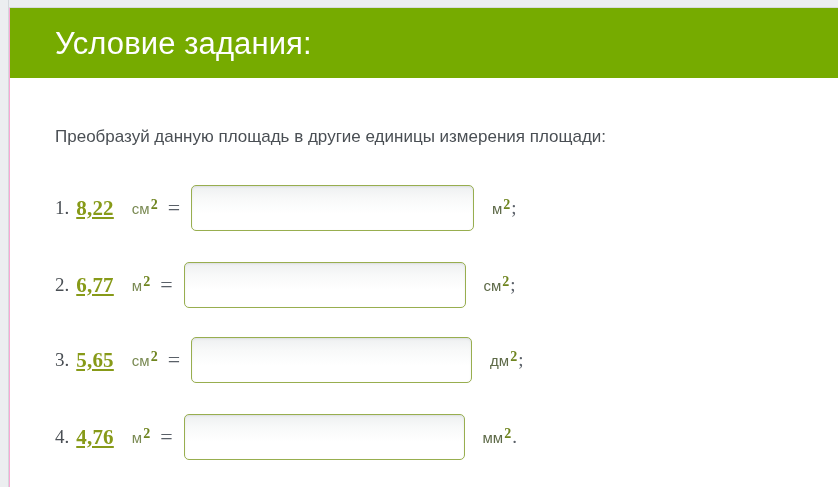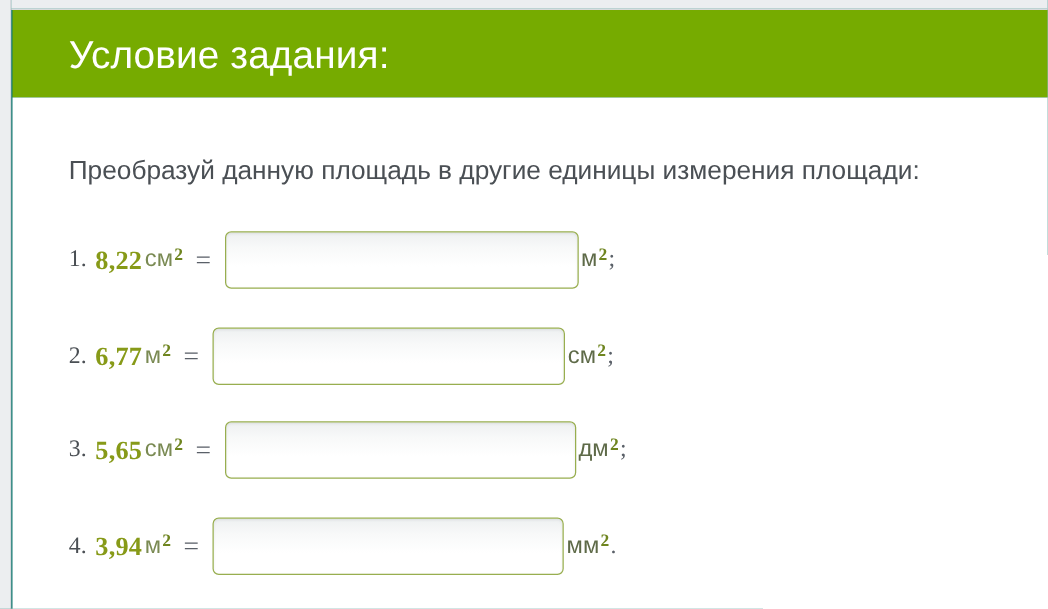--- a/index.html
+++ b/index.html
@@ -11,21 +11,21 @@
     height: 487px;
     background: #ffffff;
     font-family: "Liberation Sans", sans-serif;
     overflow: hidden;
   }
 
   #page {
     position: relative;
     width: 838px;
     height: 487px;
-    background: #0f766e;
+    background: #f9a8d4;
   }
 
   
   .gutter-left {
     position: absolute;
     left: 0; top: 0;
     width: 8px; height: 487px;
     background: #eceef0;
   }
   .gutter-left-line {
@@ -75,21 +75,21 @@
     top: 78px;
     width: 828px;
     height: 409px;
     background: #ffffff;
   }
 
   .prompt {
     position: absolute;
     left: 45px;
     top: 47px;
-    font-size: 21px;
+    font-size: 17px;
     line-height: 24px;
     color: #4a4f54;
     white-space: nowrap;
   }
 
   
   .task-row {
     position: absolute;
     left: 45px;
     height: 52px;
@@ -107,25 +107,26 @@
     font-size: 19px;
     color: #4a4f54;
     margin-right: 7px;
   }
   .value {
     font-family: "Liberation Serif", serif;
     font-size: 21px;
     font-weight: 700;
     color: #879a18;
     letter-spacing: 0.2px;
+    text-decoration: underline;
   }
   .unit {
-    font-size: 19px;
+    font-size: 15px;
     color: #7a8a53;
-    margin-left: 2px;
+    margin-left: 18px;
     text-align: center;
   }
   .unit.dark { color: #5e6a48; }
   .sup {
     font-family: "Liberation Serif", serif;
     font-size: 14px;
     font-weight: 700;
     color: #6f8520;
     vertical-align: super;
     position: relative;
@@ -215,21 +216,21 @@
         <span class="sup">2</span>
       <span class="eq">=</span>
       <input class="answer-input w3" type="text" value="" style="">
       <span class="unit dark">дм</span>
         <span class="sup">2</span>
         <span class="punct">;</span>
     </div>
 
     <div class="task-row r4">
       <span class="idx">4.</span>
-      <span class="value">3,94</span>
+      <span class="value">4,76</span>
       <span class="unit">м</span>
         <span class="sup">2</span>
       <span class="eq">=</span>
       <input class="answer-input w4" type="text" value="" style="">
       <span class="unit dark">мм</span>
         <span class="sup">2</span>
         <span class="punct">.</span>
     </div>
 
   </div>

